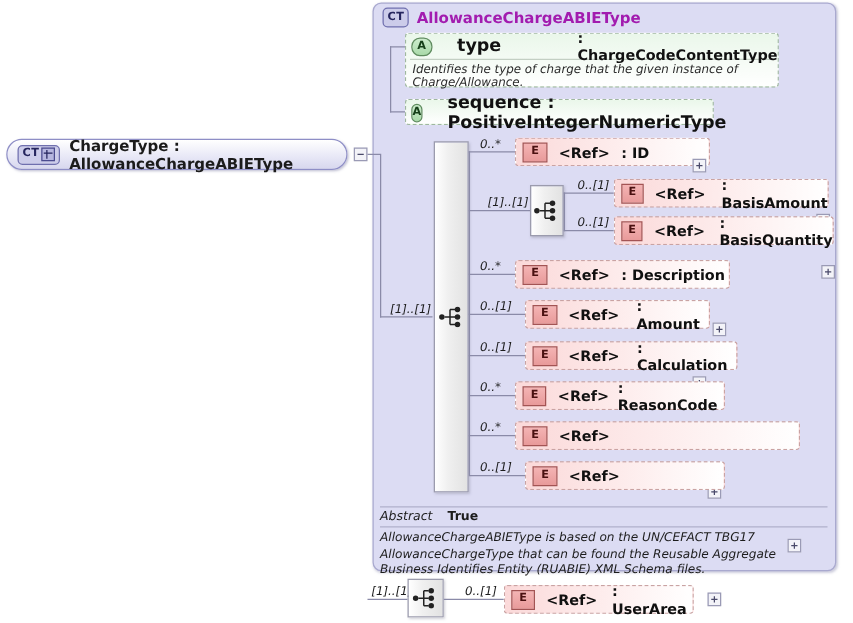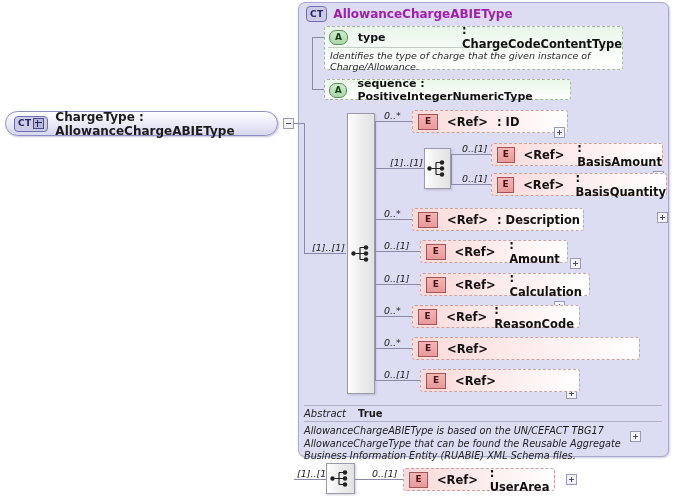--- a/index.html
+++ b/index.html
@@ -59,21 +59,21 @@
     background:linear-gradient(to bottom,#eaf7ea 0%,#ffffff 100%);
     box-sizing:border-box;
   }
   .attr-head{display:flex;align-items:center;height:20px;padding-left:4px;}
   .a-badge{
     display:inline-flex;align-items:center;justify-content:center;
     width:19px;height:13px;border:1px solid #5f8b5f;border-radius:7px;
     background:linear-gradient(to bottom,#cdeccd,#a9d9a9);
     font-size:9px;font-weight:bold;color:#17401a;line-height:1;
   }
-  .attr-name{margin-left:10px;font-size:11px;font-weight:bold;}
+  .attr-name{margin-left:20px;font-size:14px;font-weight:bold;}
   .attr-type{font-size:11.5px;font-weight:bold;margin-left:44px;}
   .attr-doc{
     border-top:1px solid #c3cfc3;margin:0 3px;padding:2px 2px 2px 2px;
     font-size:9.5px;font-style:italic;color:#2a2a2a;
   }
 
   #attr-type-box{left:324px;top:26px;width:299px;height:44px;}
   #attr-seq-box{left:324px;top:79px;width:247px;height:21px;}
 
   
@@ -267,21 +267,21 @@
 <div class="abs el-box" style="left:420px;top:369px;width:160px;">
   <span class="e-badge">E</span>
   <span class="el-ref" style="width:56px;">&lt;Ref&gt;</span>
 </div>
 <div class="abs boxbtn plus" style="left:566px;top:375px;"></div>
 
 <div class="abs" id="abstract-row">
   <span id="abstract-label">Abstract</span>
   <span id="abstract-value">True</span>
 </div>
-<div class="abs" id="ct-doc">AllowanceChargeABIEType is based on the UN/CEFACT TBG17 AllowanceChargeType that can be found the Reusable Aggregate Business Information Entity (RUABIE) XML Schema files.</div>
+<div class="abs" id="ct-doc">AllowanceChargeABIEType is based on the UN/CEFACT TBG17 AllowanceChargeType that can be found the Reusable Aggregate Business Identifies Entity (RUABIE) XML Schema files.</div>
 
 <div class="abs ln lnh" style="left:294px;top:479px;width:32px;"></div>
 <span class="card" style="left:297px;top:468px;">[1]..[1]</span>
 <div class="abs compositor" style="left:326px;top:463px;width:29px;height:31px;"></div>
 <svg class="seq-ico" style="left:330px;top:470px;" width="21" height="17" viewBox="0 0 21 17">
   <circle cx="2.5" cy="8.5" r="2.2" fill="#222"></circle>
   <path d="M4.7 8.5 H9 M9 2.5 V14.5 M9 2.5 H13 M9 8.5 H13 M9 14.5 H13" stroke="#222" stroke-width="1.2" fill="none"></path>
   <circle cx="15" cy="2.5" r="2.2" fill="#222"></circle>
   <circle cx="15" cy="8.5" r="2.2" fill="#222"></circle>
   <circle cx="15" cy="14.5" r="2.2" fill="#222"></circle>

